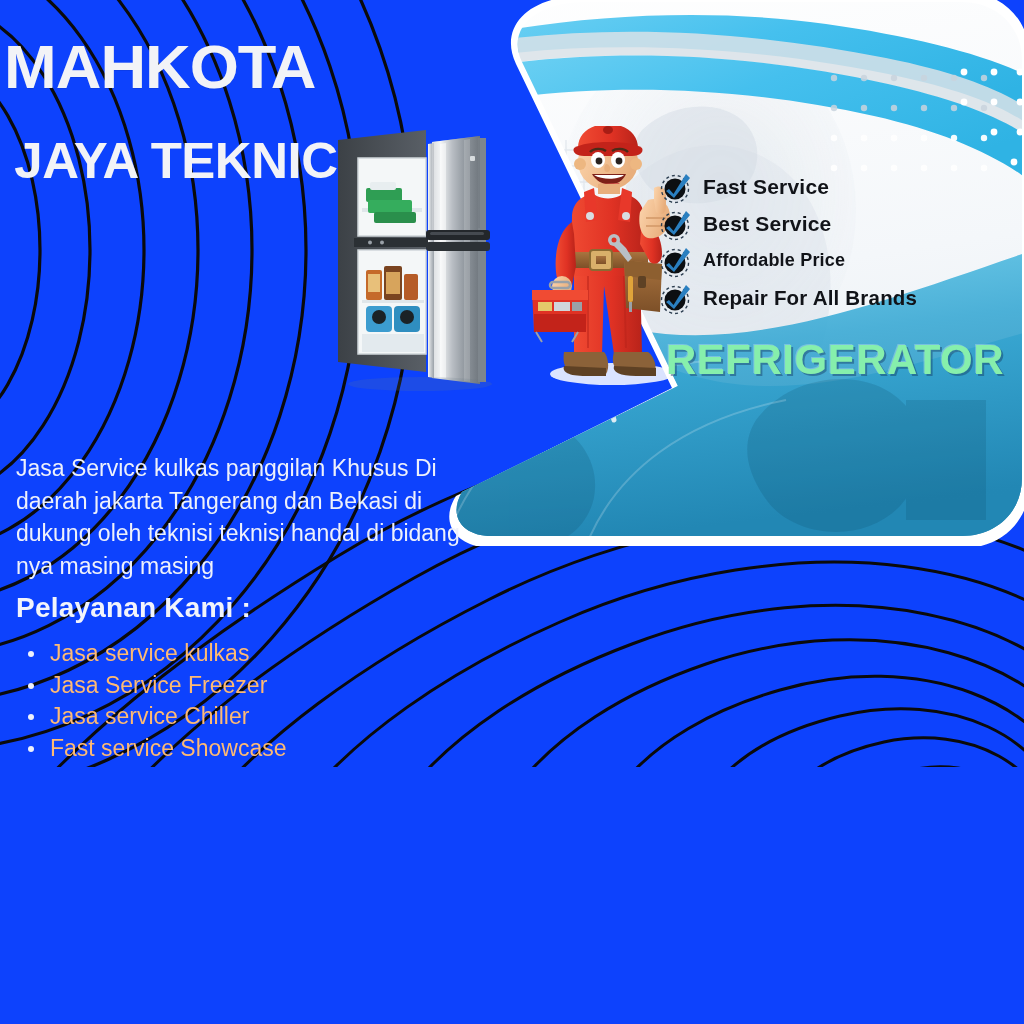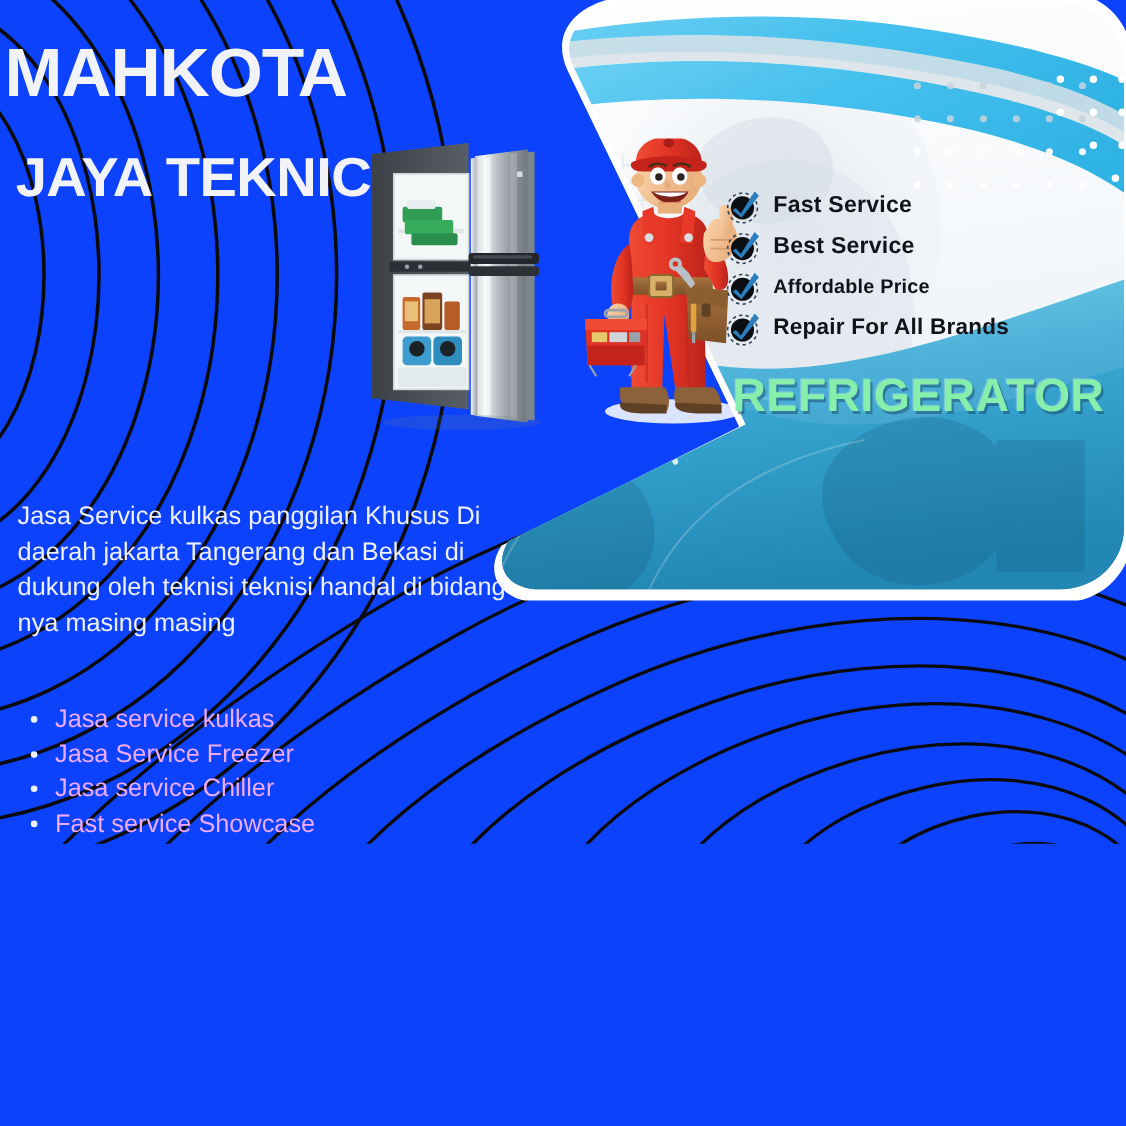--- a/index.html
+++ b/index.html
@@ -38,21 +38,21 @@
   
   .serv-head{
     position:absolute;left:16px;top:592px;z-index:6;
     color:#f2f4fb;font-size:28px;font-weight:bold;letter-spacing:.2px;
   }
   .serv-list{
     position:absolute;left:16px;top:638px;z-index:6;margin:0;
     padding:0 0 0 30px;list-style:none;
   }
   .serv-list li{
-    color:#f0abfc;font-size:23px;line-height:1.37;position:relative;
+    color:#fdba74;font-size:23px;line-height:1.37;position:relative;
     padding-left:4px;
   }
   .serv-list li::before{
     content:"";position:absolute;left:-18px;top:13px;
     width:6px;height:6px;border-radius:50%;background:#eef1fb;
   }
 
   
   .card-wrap{position:absolute;left:286px;top:0px;width:738px;height:546px;z-index:4;}
   .card-svg{position:absolute;left:0;top:0;}
@@ -494,20 +494,21 @@
         <circle cx="994" cy="102" r="3.4"></circle>
         <circle cx="1020" cy="102" r="3.4"></circle>
       <circle cx="994" cy="132" r="3.4"></circle>
         <circle cx="1020" cy="132" r="3.4"></circle>
       <circle cx="1014" cy="162" r="3.4"></circle>
     </g>
   </svg>
 
   <div class="blurb">Jasa Service kulkas panggilan Khusus Di daerah jakarta Tangerang dan Bekasi di dukung oleh teknisi teknisi handal di bidang nya masing masing</div>
 
+  <div class="serv-head">Pelayanan Kami :</div>
 
   <ul class="serv-list">
     <li>Jasa service kulkas</li>
     <li>Jasa Service Freezer</li>
     <li>Jasa service Chiller</li>
     <li>Fast service Showcase</li>
   </ul>
 
 </div>
 

